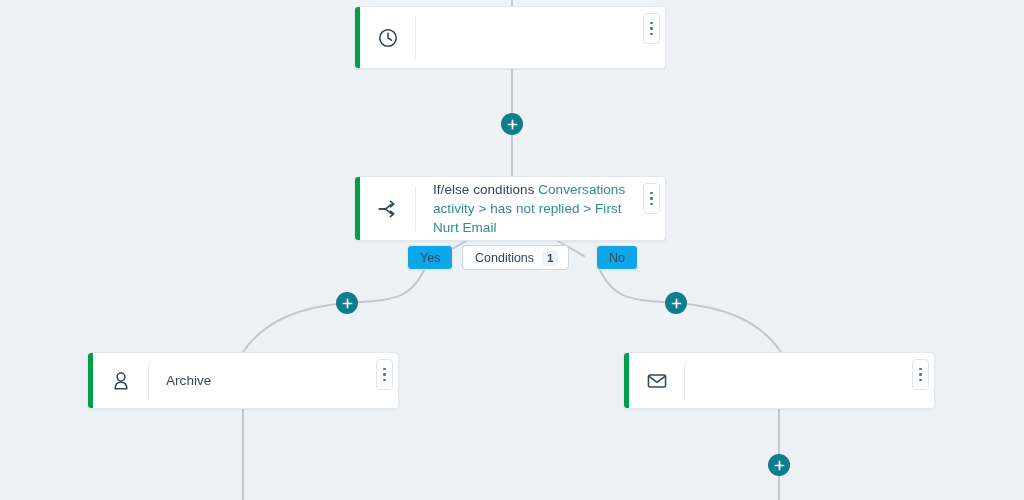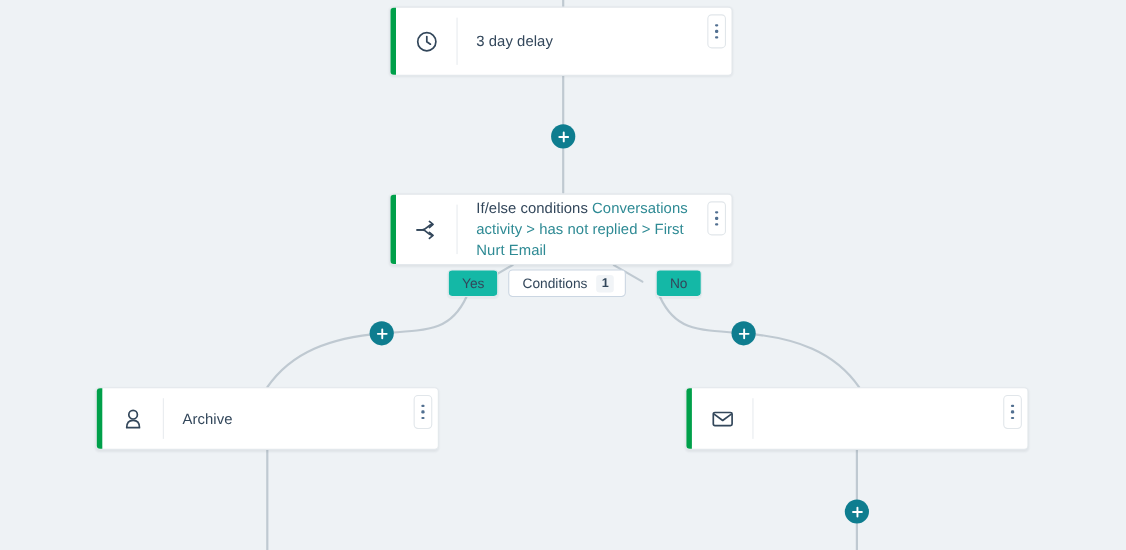--- a/index.html
+++ b/index.html
@@ -111,21 +111,21 @@
     background: #0e7d8f;
     display: flex;
     align-items: center;
     justify-content: center;
   }
   .plus svg { display: block; }
 
   
   .branch-label {
     position: absolute;
-    background: #14b8a6;
+    background: #0ea5e9;
     border: 1px solid #e5eaee;
     border-radius: 4px;
     height: 25px;
     display: flex;
     align-items: center;
     padding: 0 12px;
     font-size: 12.5px;
     color: #33475b;
     box-sizing: border-box;
     box-shadow: 0 1px 1px rgba(25,40,55,0.04);
@@ -182,25 +182,20 @@
   </svg>
 
   <div class="node" style="left:354px; top:6px; width:312px; height:63px;">
     <div class="accent"></div>
     <div class="icon-cell">
       <svg width="22" height="22" viewBox="0 0 24 24" fill="none" stroke="#33475b" stroke-width="1.7" stroke-linecap="round">
         <circle cx="12" cy="12" r="9"></circle>
         <path d="M12 6.8 V12 L15.6 14.4"></path>
       </svg>
     </div>
-    <div class="body">
-      <div class="label">
-        <span>3 day delay</span>
-      </div>
-    </div>
     <div class="kebab">
       <i></i>
         <i></i>
         <i></i>
     </div>
   </div>
 
   <div class="node" style="left:87px; top:352px; width:312px; height:57px;">
     <div class="accent"></div>
     <div class="icon-cell">

